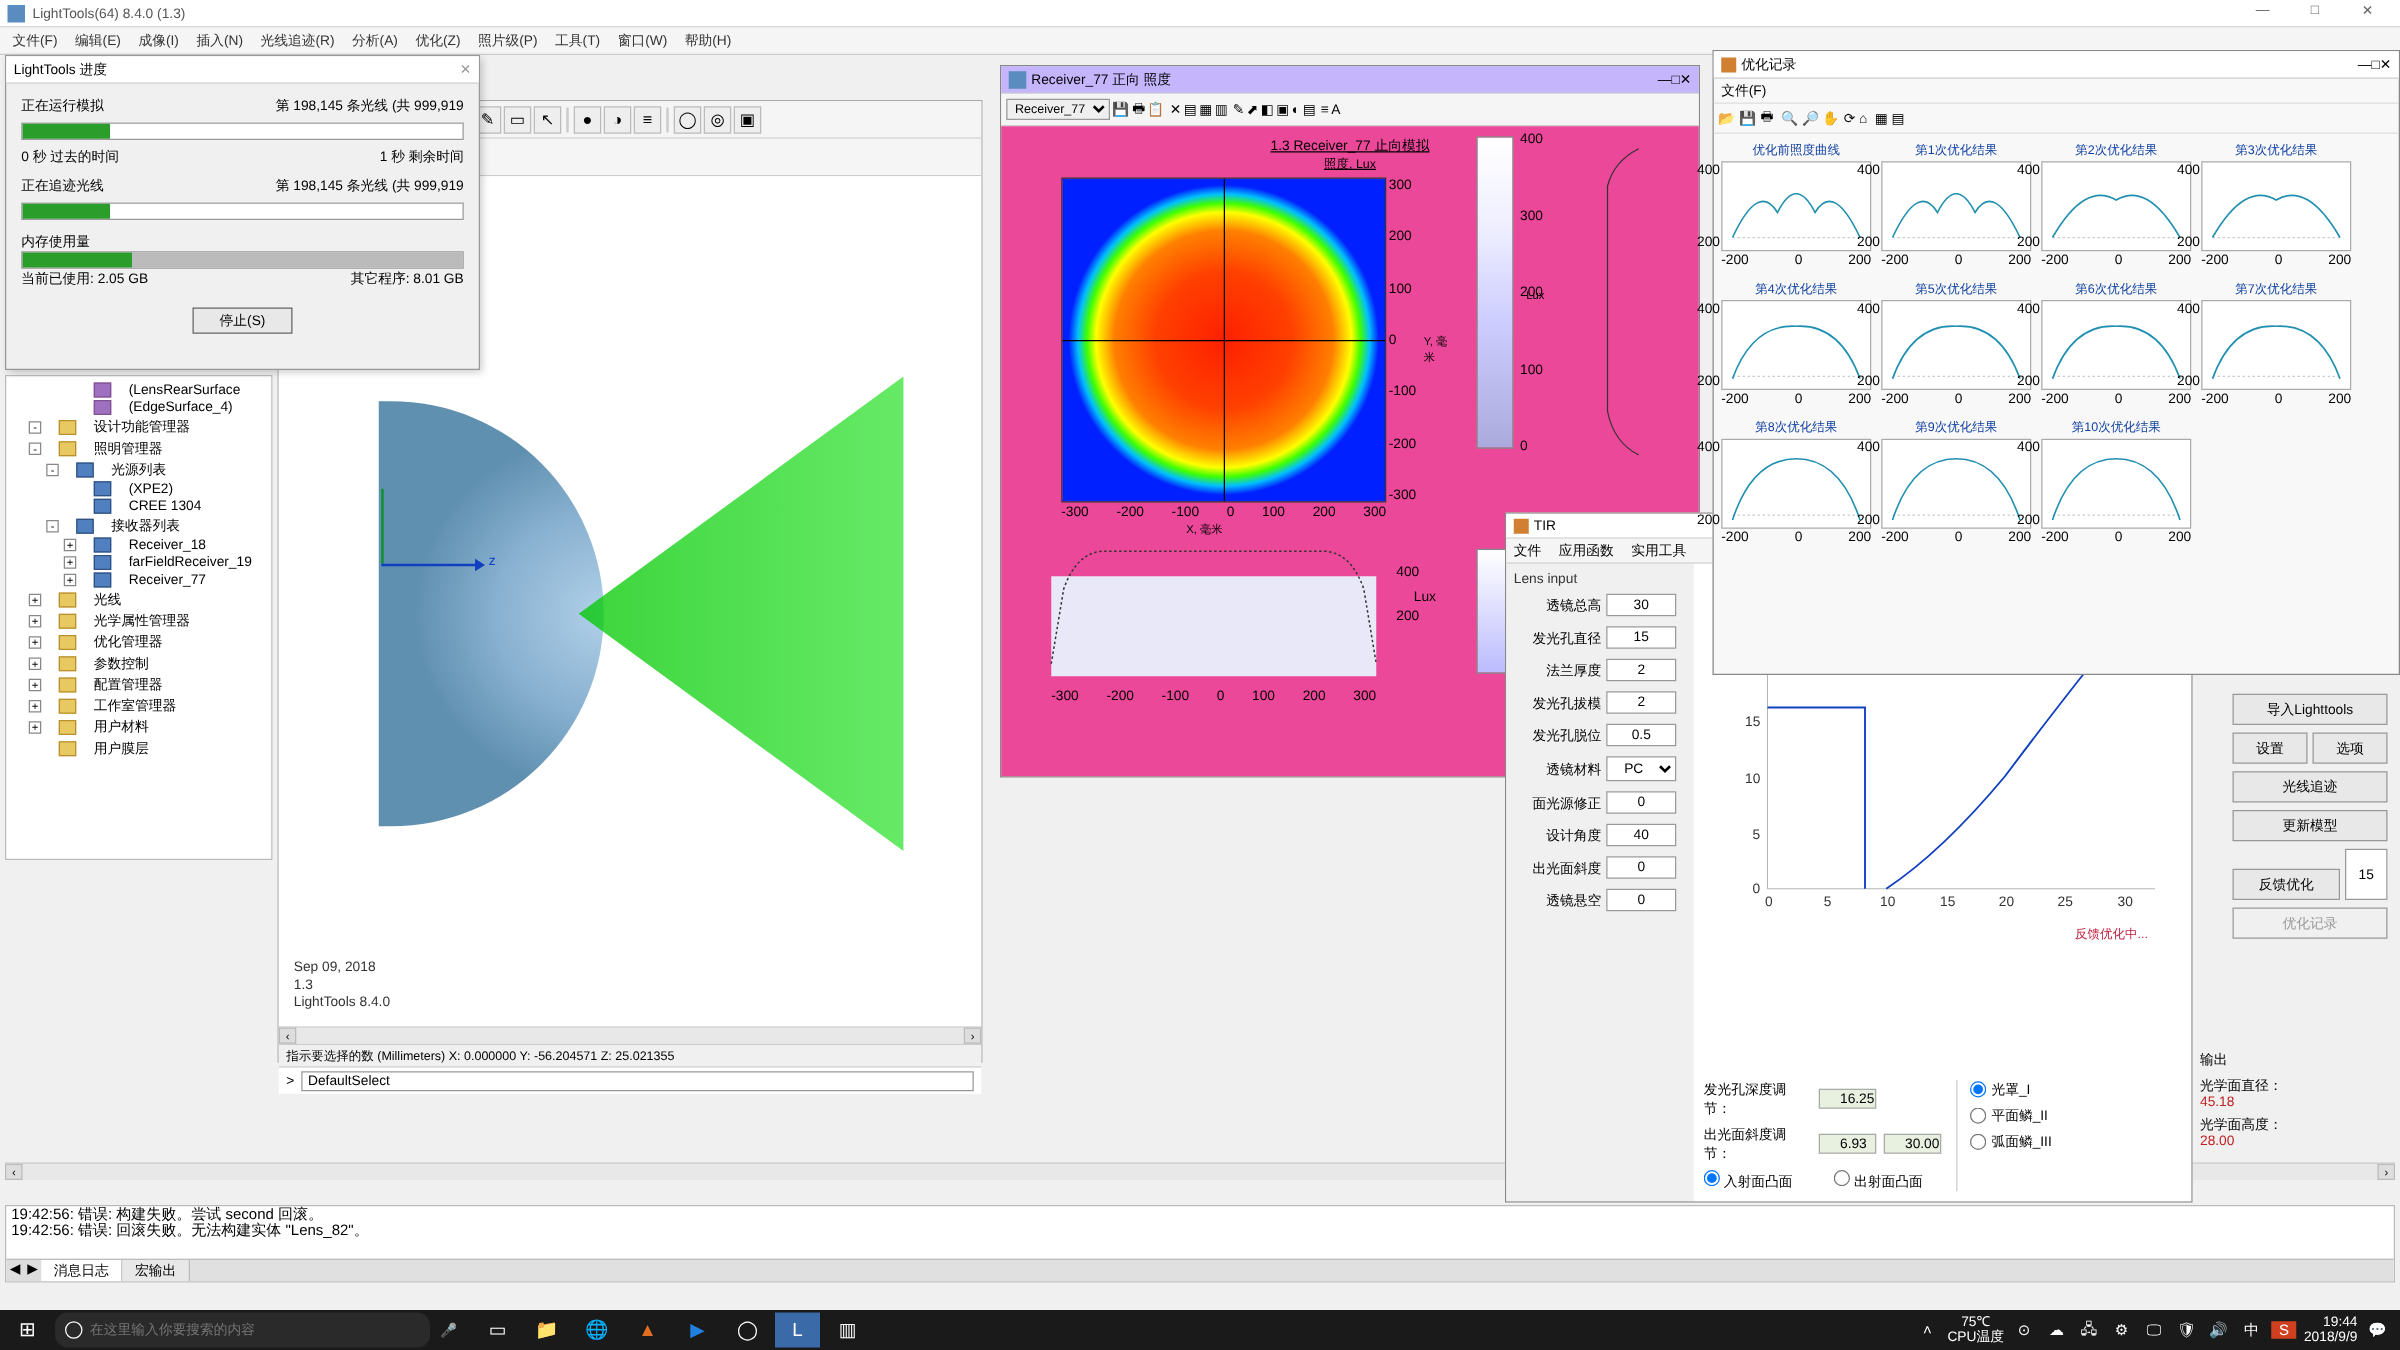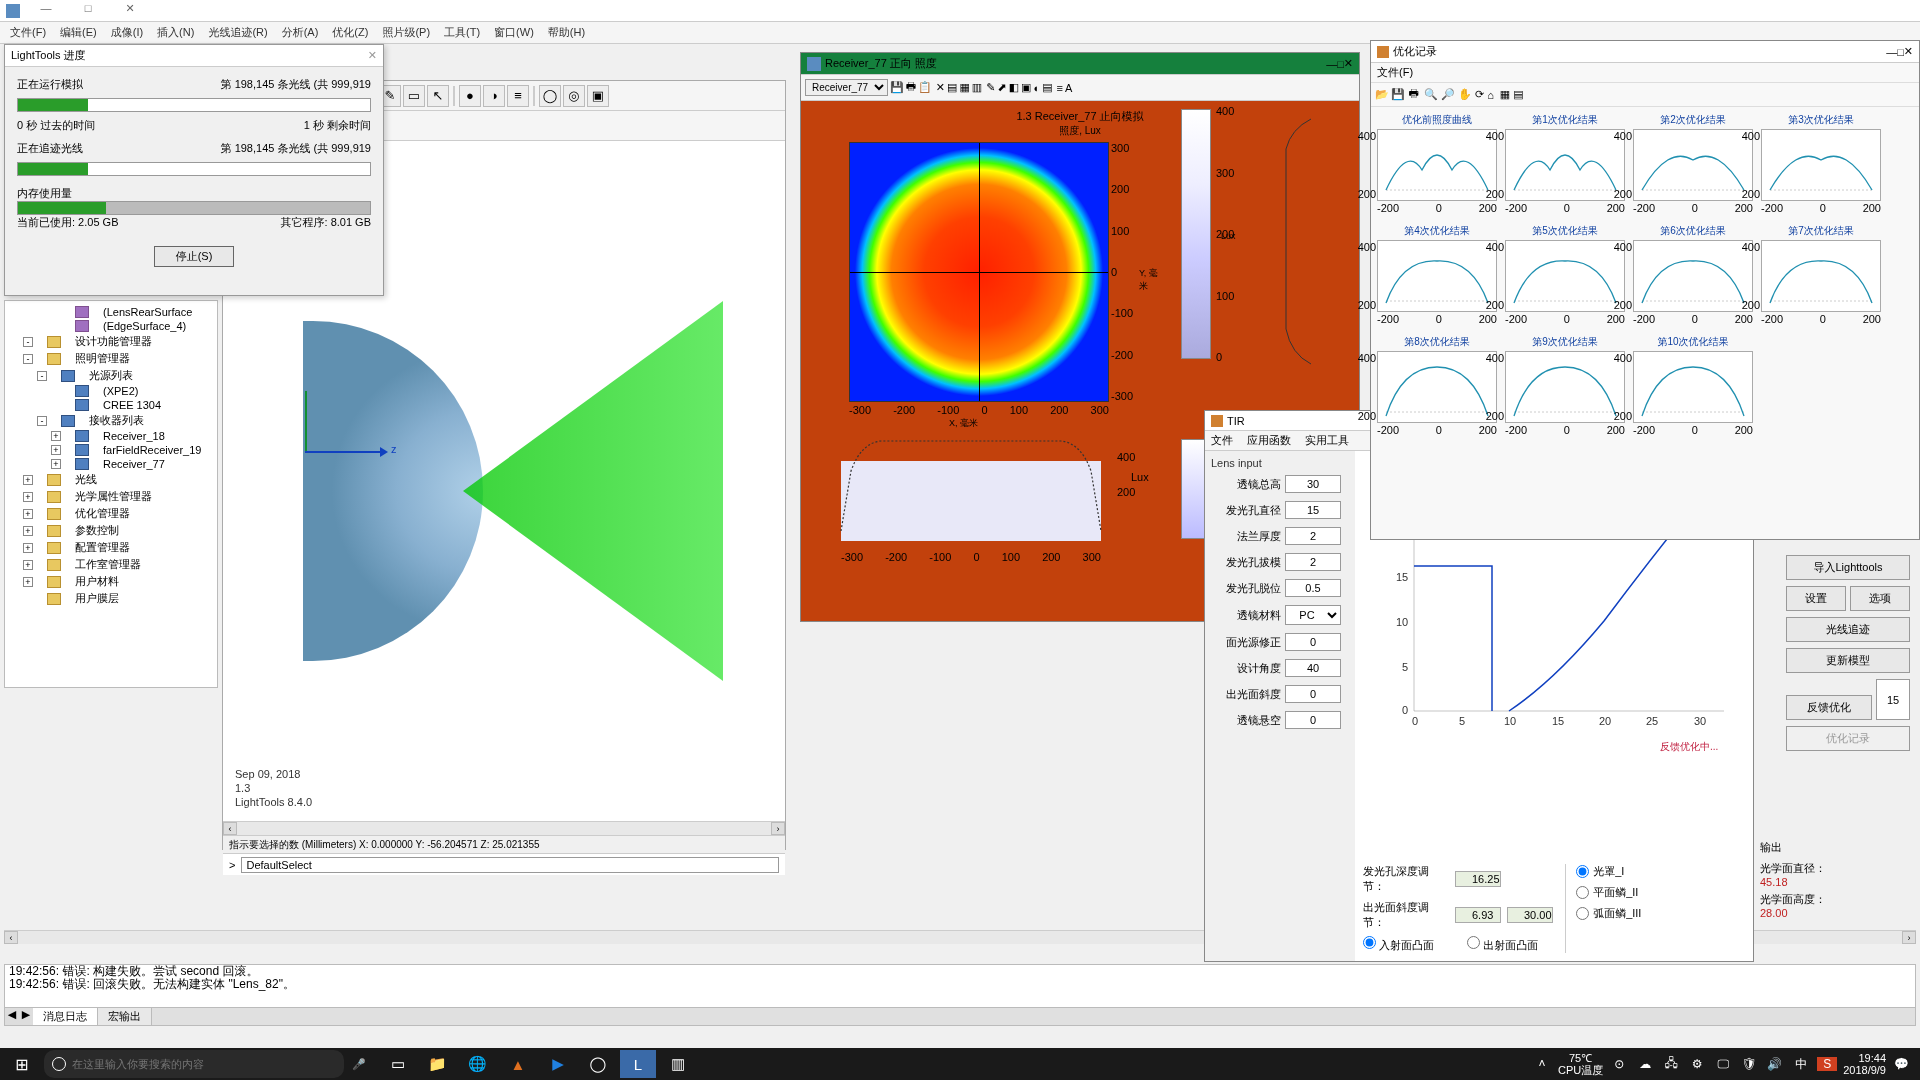--- a/index.html
+++ b/index.html
@@ -51,25 +51,25 @@
 .viewport-3d .canvas .axes .z-arrow { width: 80px; height: 2px; background: #1040c0; position: relative; }
 .viewport-3d .canvas .axes .z-arrow::after { content: ''; position: absolute; right: -8px; top: -4px; border: 5px solid transparent; border-left: 8px solid #1040c0; }
 .viewport-3d .canvas .axes .y-arrow { width: 2px; height: 60px; background: #109030; position: absolute; left: 0; top: -60px; }
 .viewport-3d .canvas .info-text { position: absolute; left: 12px; bottom: 12px; color: #333; line-height: 14px; }
 .viewport-3d .status-row { height: 18px; background: #f0f0f0; border-top: 1px solid #ccc; padding: 2px 6px; font-size: 10px; }
 .viewport-3d .cmd-row { height: 22px; background: #fff; border-top: 1px solid #ccc; display: flex; align-items: center; padding: 0 6px; gap: 6px; }
 .viewport-3d .cmd-row input { flex: 1; border: 1px solid #999; padding: 1px 4px; background: #fff; }
 
 
 .recv-window { position: absolute; left: 800px; top: 52px; width: 560px; height: 570px; background: #f0f0f0; border: 1px solid #888; }
-.recv-window .recv-title { height: 22px; background: #15803d; border-bottom: 1px solid #ccc; display: flex; align-items: center; padding: 0 6px; }
+.recv-window .recv-title { height: 22px; background: #c4b5fd; border-bottom: 1px solid #ccc; display: flex; align-items: center; padding: 0 6px; }
 .recv-window .recv-title .spacer { flex: 1; }
 .recv-window .recv-tb { height: 26px; background: #f5f5f5; display: flex; align-items: center; padding: 0 4px; gap: 2px; border-bottom: 1px solid #ccc; }
 .recv-window .recv-tb select { border: 1px solid #999; padding: 1px 2px; font-size: 10px; }
-.recv-window .recv-body { background: #c2410c; padding: 8px; height: 520px; position: relative; }
+.recv-window .recv-body { background: #ec4899; padding: 8px; height: 520px; position: relative; text-decoration: underline; }
 .recv-window .chart-title { text-align: center; font-size: 11px; }
 .recv-window .chart-sub { text-align: center; font-size: 10px; margin-bottom: 4px; }
 .recv-window .irr-chart { position: relative; width: 320px; height: 290px; margin: 0 auto 0 30px; }
 .recv-window .irr-img { width: 260px; height: 260px; background: radial-gradient(circle at 50% 50%, #ff2000 0%, #ff4000 30%, #ff8000 48%, #ffff00 56%, #40ff00 60%, #00c0ff 64%, #0020ff 68%, #0020ff 100%); border: 1px solid #333; position: absolute; left: 10px; top: 0; }
 .recv-window .irr-img::before, .recv-window .irr-img::after { content: ''; position: absolute; background: #000; }
 .recv-window .irr-img::before { left: 0; right: 0; top: 50%; height: 1px; }
 .recv-window .irr-img::after { top: 0; bottom: 0; left: 50%; width: 1px; }
 .recv-window .y-ticks { position: absolute; left: 272px; top: 0; height: 260px; display: flex; flex-direction: column; justify-content: space-between; font-size: 9px; }
 .recv-window .y-label { position: absolute; left: 300px; top: 125px; font-size: 9px; }
 .recv-window .x-ticks { position: absolute; left: 10px; top: 262px; width: 260px; display: flex; justify-content: space-between; font-size: 9px; }
@@ -160,20 +160,21 @@
 .scroll-h .sb-btn { width: 14px; background: #ddd; border: 1px solid #bbb; text-align: center; line-height: 12px; font-size: 9px; }
 .scroll-h .sb-track { flex: 1; }
 </style>
 </head>
 <body>
 
 <div class="desktop">
   <div class="main-window">
     <div class="title-bar">
       <div class="icon"></div>
+      <div class="title">LightTools(64) 8.4.0 (1.3)</div>
       <div class="win-btns">
         <div class="win-btn">—</div>
         <div class="win-btn">□</div>
         <div class="win-btn">✕</div>
       </div>
     </div>
     <div class="menu-bar" id="main-menu">
         <span class="menu-item">文件(F)</span>
         <span class="menu-item">编辑(E)</span>
         <span class="menu-item">成像(I)</span>

